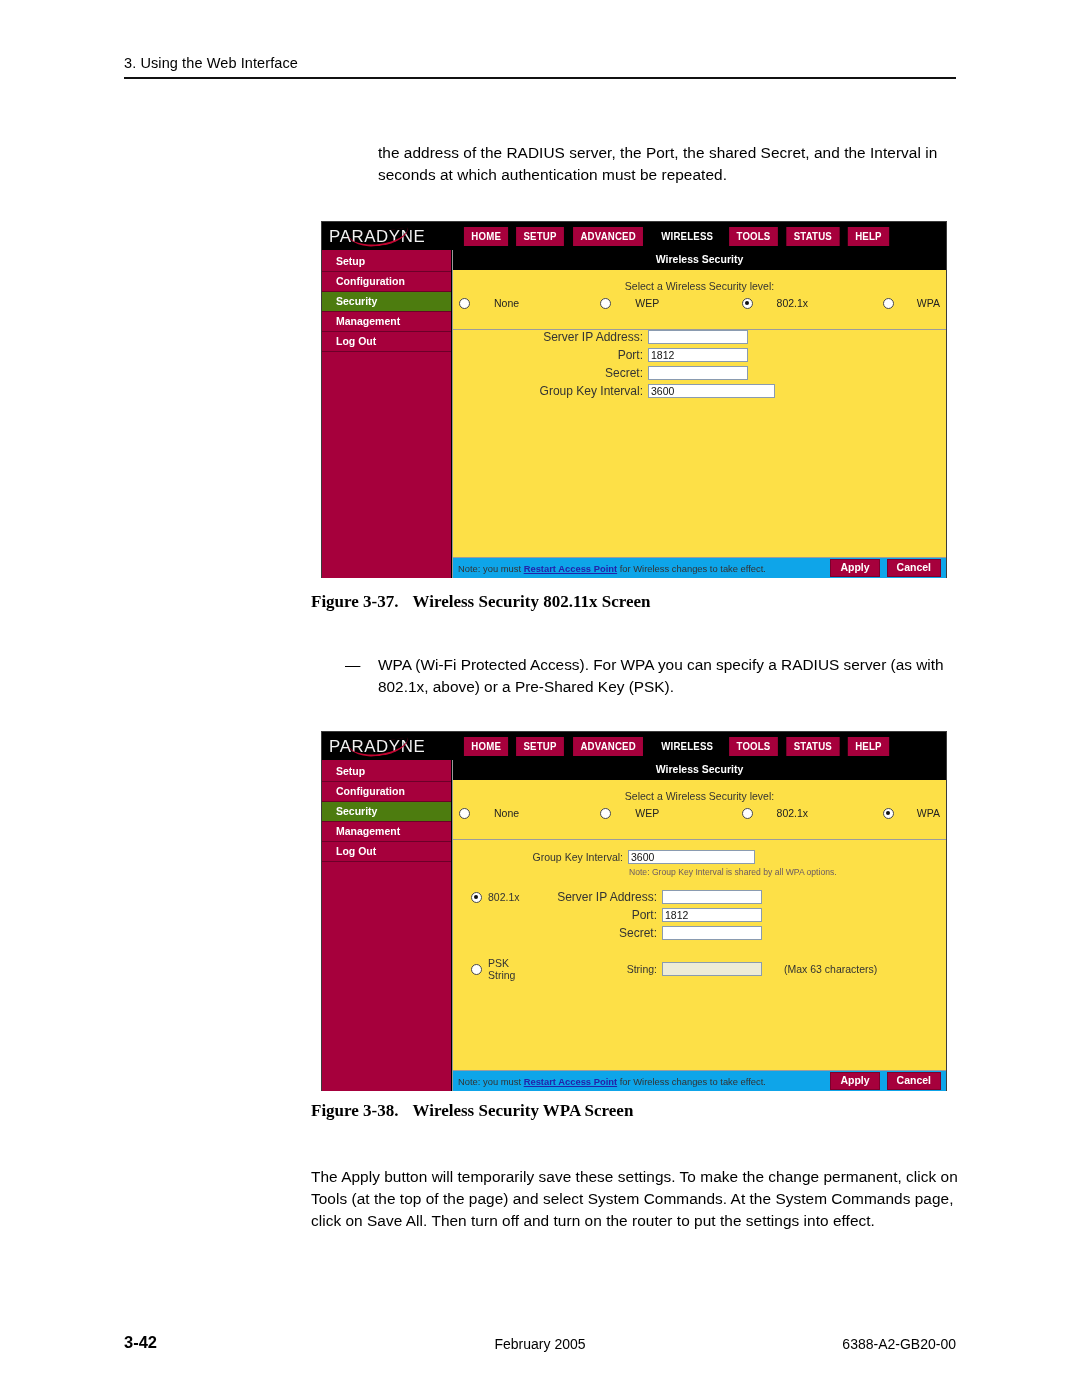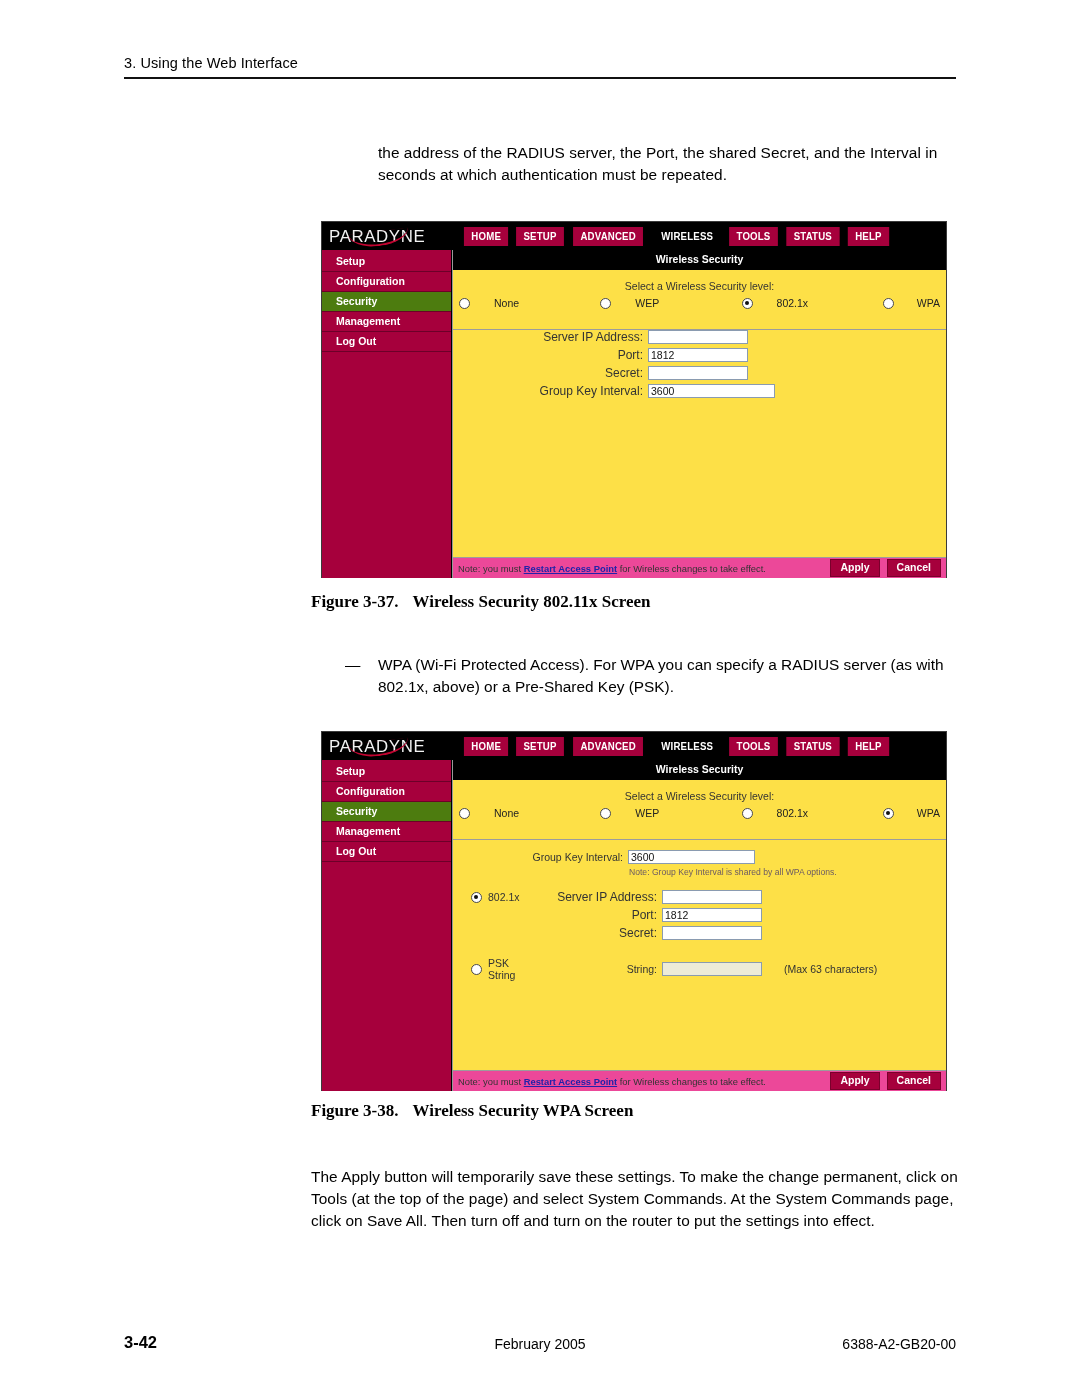--- a/index.html
+++ b/index.html
@@ -315,21 +315,21 @@
   .psk-block { margin-top: 12px; display: flex; align-items: center; }
   .psk-hint { font-size: 10.5px; color: #333; margin-left: 22px; }
   #screenshot-2 .psk-block .flabel {
     width: 119px; flex: 0 0 119px; text-align: right;
     font-size: 10.5px; color: #333; padding-right: 5px;
   }
   #screenshot-2 .psk-block .txtbox { width: 100px; }
 
   .ui-footer {
     border-top: 1px solid #9c9c9c;
-    background: #ec4899;
+    background: #0ea5e9;
     display: flex;
     align-items: center;
     padding: 3px 5px;
     height: 21px;
     box-sizing: border-box;
   }
   .footer-note {
     font-size: 9.4px;
     color: #333;
     flex: 1 1 auto;

